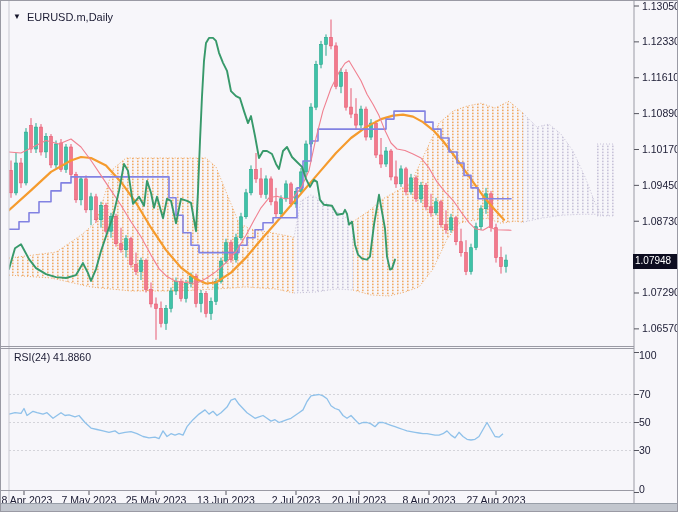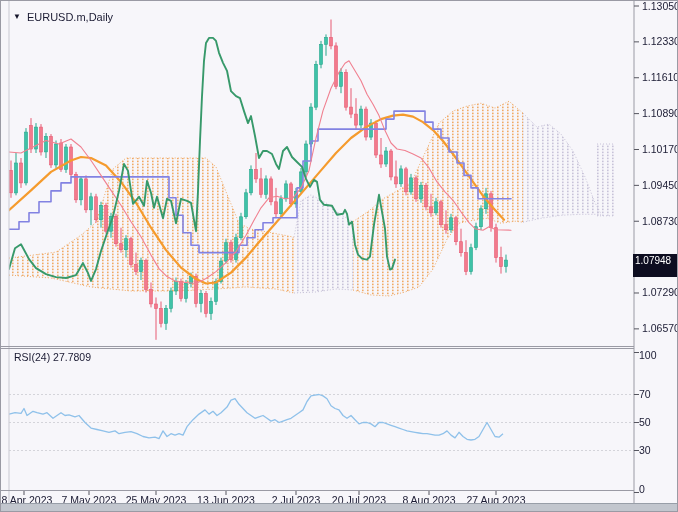--- a/index.html
+++ b/index.html
@@ -7,21 +7,21 @@
     position:relative;width:678px;height:512px;background:#f7f6fa;
     font-family:"Liberation Sans",sans-serif;overflow:hidden;
     border:1px solid #9a9aa4;box-sizing:border-box;
   }
   #chart-svg{position:absolute;left:0;top:0;}
   .overlay{position:absolute;font-size:11px;color:#1b1b33;}
   #symbol-label{left:12px;top:10px;display:flex;align-items:center;gap:6px;cursor:default;}
   #symbol-label .tri{font-size:8px;color:#14142a;line-height:1;}
   #rsi-label{left:13px;top:350px;font-size:10.5px;}
   #price-badge{
-    right:0;width:44px;height:23px;background:#0d0d20;color:#ffffff;
+    right:0;width:44px;height:15px;background:#0d0d20;color:#ffffff;
     font-size:10px;line-height:13px;padding-left:2px;box-sizing:border-box;
   }
   #bottom-bar{
     position:absolute;left:0;bottom:0;width:678px;height:7px;
     background:#c2c6ce;border-top:1px solid #989ea8;
   }
 </style>
 </head>
 <body>
 
@@ -325,18 +325,18 @@
         <line x1="495" y1="490" x2="495" y2="494" stroke="#55555f" stroke-width="1"></line>
         <text x="495" y="503" fill="#1b1b33" font-size="10.5" text-anchor="middle" font-family="&quot;Liberation Sans&quot;,sans-serif">27 Aug 2023</text>
       </g>
   </svg>
 
   <div class="overlay" id="symbol-label">
     <span class="tri">▼</span>
     <span>EURUSD.m,Daily</span>
   </div>
 
-  <div class="overlay" id="rsi-label">RSI(24) 27.7809</div>
+  <div class="overlay" id="rsi-label">RSI(24) 41.8860</div>
 
   <div class="overlay" id="price-badge" style="top: 253px;">1.07948</div>
 
   <div id="bottom-bar"></div>
 </div>
 
 </body></html>

